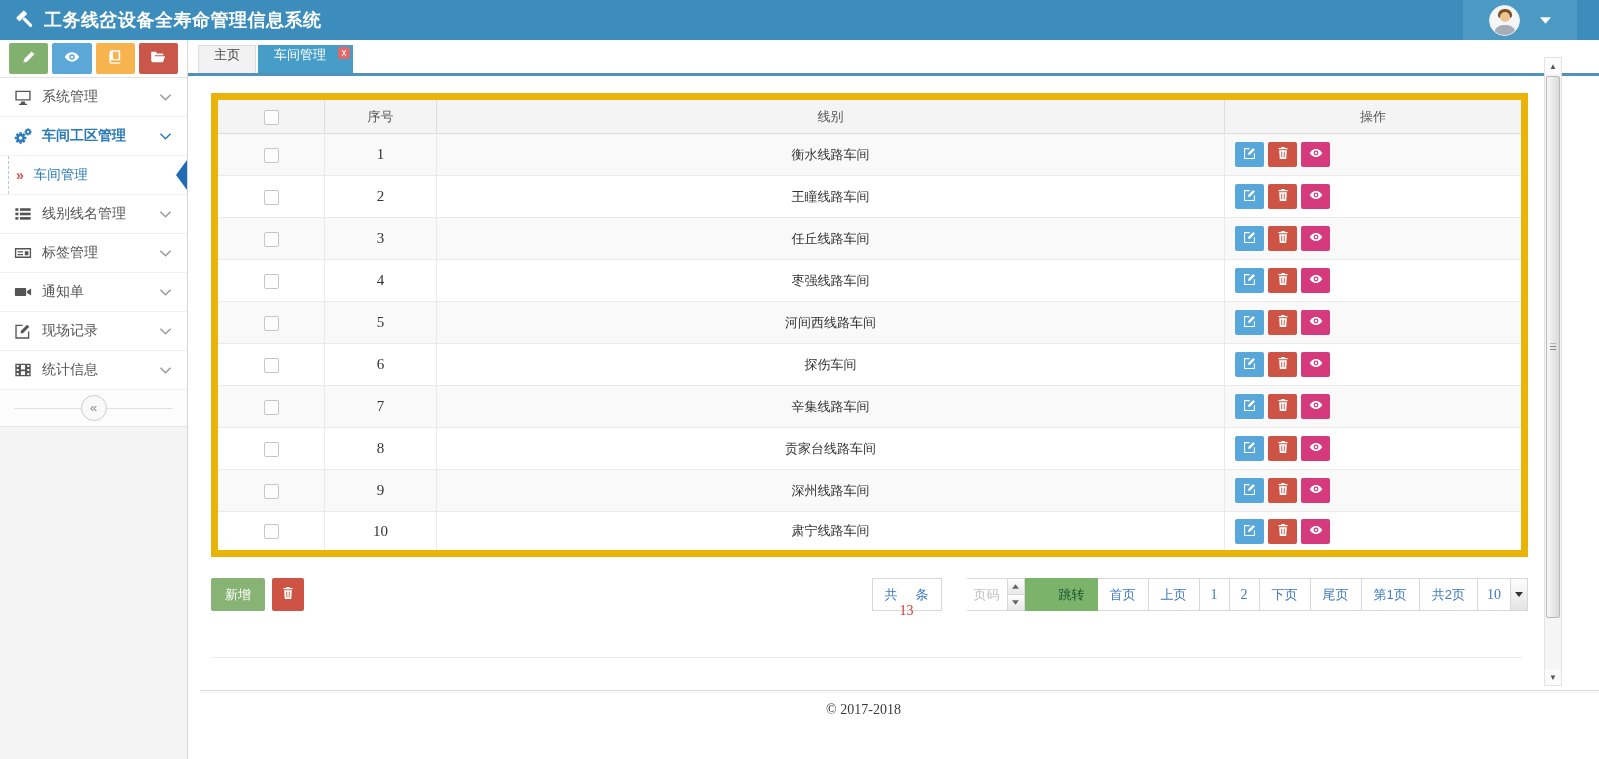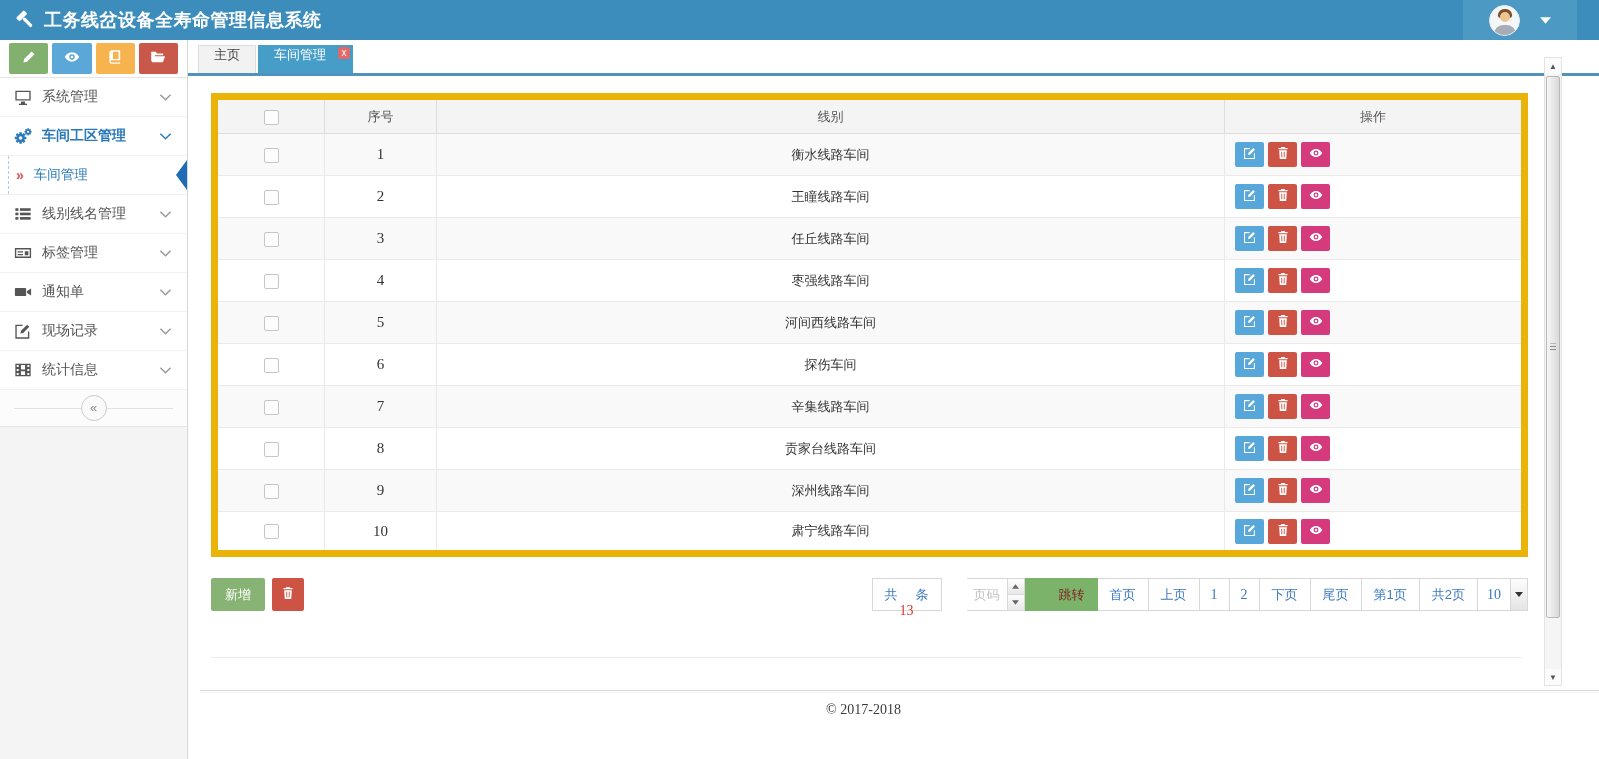--- a/index.html
+++ b/index.html
@@ -86,21 +86,21 @@
   .pager > .pg-cell:first-child { border-left:1px solid #d8d8d8; }
   .pg-total { cursor:default; gap:1px; }
   .pg-count { color:var(--count-red,#d9342b); font-size:14px; padding:0 1px;margin-top:33px; }
   .pg-input-cell { padding:0; cursor:default;margin-left:25px; }
   .pg-input { width:40px; height:100%; border:none; outline:none; text-align:center; font-size:13px; color:#555; }
   .pg-input::placeholder { color:#c0c0c0; }
   .pg-spinner { width:17px; align-self:stretch; border-left:1px solid #d8d8d8; display:flex; flex-direction:column; cursor:pointer; }
   .spin-btn { flex:1; display:flex; align-items:center; justify-content:center; background:linear-gradient(#fdfdfd,#e8e8e8); }
   .spin-btn + .spin-btn { border-top:1px solid #d8d8d8; }
   .spin-btn svg { width:7px; height:5px; }
-  .pg-jump { background:var(--jump-btn,#7cb36a); color:#7f1d1d; border-color:var(--jump-btn,#7cb36a);padding-left:34px; }
+  .pg-jump { background:var(--jump-btn,#7cb36a); color:#14532d; border-color:var(--jump-btn,#7cb36a);padding-left:34px; }
   .pg-num { font-family:"Liberation Serif", serif; font-size:14px; padding:0 11px; }
   .pg-pages { display:contents; }
   .pg-info { cursor:default; }
   .pg-size { padding:0; min-width:43px; }
   .pg-size .size-val { padding:0 9px; font-size:14px; }
   .select-arrow { width:17px; align-self:stretch; border-left:1px solid #d8d8d8; background:linear-gradient(#fdfdfd,#e4e4e4); display:flex; align-items:center; justify-content:center; color:#333; }
   .select-arrow svg { width:8px; height:5px; }
 
   .panel-hairline { position:absolute; left:23px; right:77px; top:617px; border-top:1px solid #ececec; }
   .footer-line { position:absolute; left:12px; right:0; top:650px; border-top:1px solid #d9d9d9; height:3px; border-bottom:1px solid #f3f3f3; }

